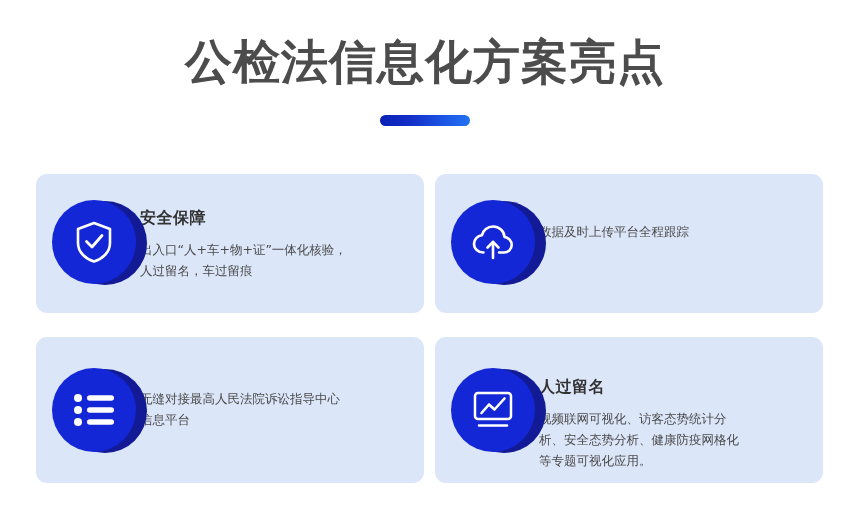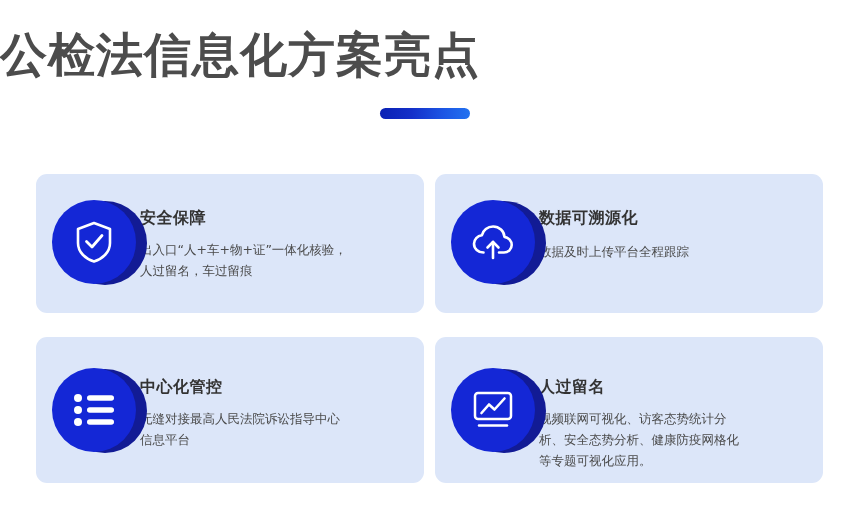--- a/index.html
+++ b/index.html
@@ -19,23 +19,23 @@
   .page {
     position: relative;
     width: 850px;
     height: 516px;
   }
 
   
   .header {
     position: absolute;
     left: 0;
-    top: 25px;
+    top: 32px;
     width: 850px;
-    text-align: left;
+    text-align: center;
   }
 
   .page-title {
     font-size: 47px;
     line-height: 60px;
     font-weight: bold;
     color: #4c4c4c;
     letter-spacing: 1px;
     font-family: "DejaVu Sans", "Liberation Sans", sans-serif;
   }
@@ -171,41 +171,39 @@
         <div class="icon-shadow"></div>
         <div class="icon-circle">
           <svg width="46" height="40" viewBox="0 0 46 40">
             <path d="M13.5 30.5 C8 30.5 4 26.6 4 21.8 C4 17.4 7.4 13.7 11.9 13.2 C13 8.2 17.6 4.5 23.1 4.5 C29.2 4.5 34.2 9.1 34.5 14.9 C38.6 15.6 41.7 19 41.7 23 C41.7 27.2 38.2 30.5 34 30.5 L29 30.5" fill="none" stroke="#ffffff" stroke-width="2.6" stroke-linecap="round" stroke-linejoin="round"></path>
             <line x1="23" y1="36" x2="23" y2="20" stroke="#ffffff" stroke-width="2.6" stroke-linecap="round"></line>
             <path d="M17.5 25.5 L23 19.8 L28.5 25.5" fill="none" stroke="#ffffff" stroke-width="2.6" stroke-linecap="round" stroke-linejoin="round"></path>
           </svg>
         </div>
       </div>
       <div class="card-body">
-        <div class="card-heading">数据可溯源化</div>
         <div class="card-desc single">数据及时上传平台全程跟踪</div>
       </div>
     </div>
 
     <div class="card card-row2">
       <div class="icon-wrap">
         <div class="icon-shadow"></div>
         <div class="icon-circle">
           <svg width="42" height="34" viewBox="0 0 42 34">
             <circle cx="5" cy="5" r="4" fill="#ffffff"></circle>
             <circle cx="5" cy="17" r="4" fill="#ffffff"></circle>
             <circle cx="5" cy="29" r="4" fill="#ffffff"></circle>
             <rect x="14" y="2.2" width="27" height="5.6" rx="2.8" fill="#ffffff"></rect>
             <rect x="14" y="14.2" width="27" height="5.6" rx="2.8" fill="#ffffff"></rect>
             <rect x="14" y="26.2" width="27" height="5.6" rx="2.8" fill="#ffffff"></rect>
           </svg>
         </div>
       </div>
       <div class="card-body">
-        <div class="card-heading">中心化管控</div>
         <div class="card-desc">无缝对接最高人民法院诉讼指导中心信息平台</div>
       </div>
     </div>
 
     <div class="card card-row2">
       <div class="icon-wrap">
         <div class="icon-shadow"></div>
         <div class="icon-circle">
           <svg width="44" height="40" viewBox="0 0 44 40">
             <rect x="4" y="3" width="36" height="26" rx="3" fill="none" stroke="#ffffff" stroke-width="2.5"></rect>

